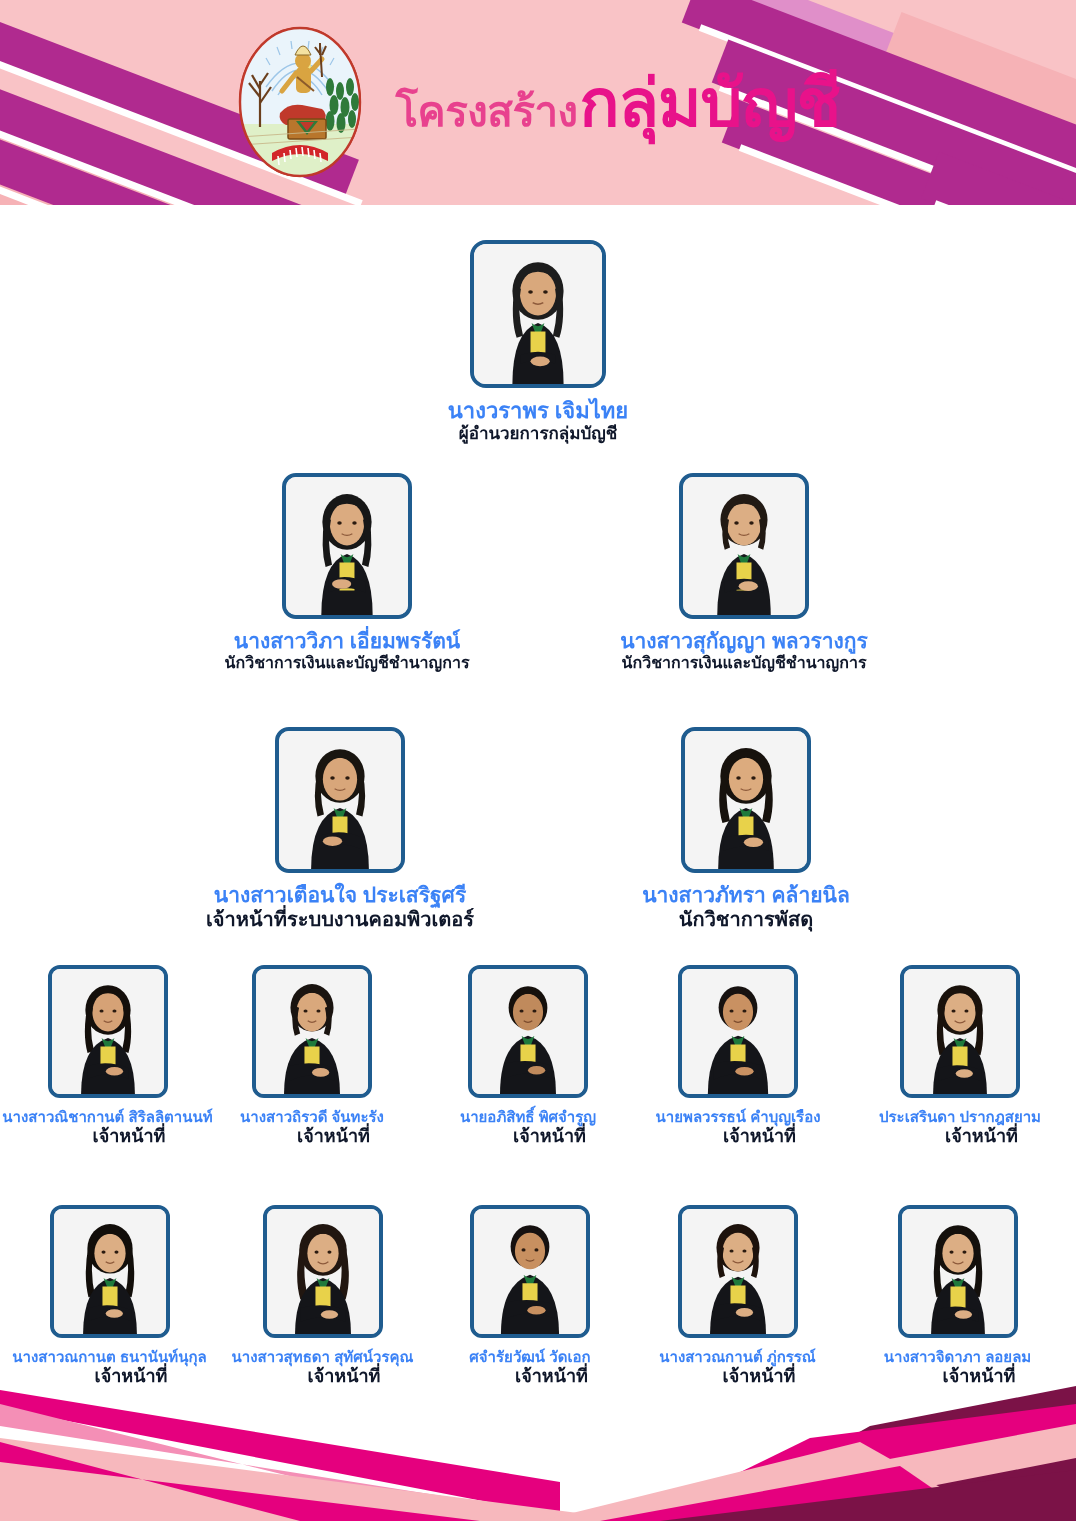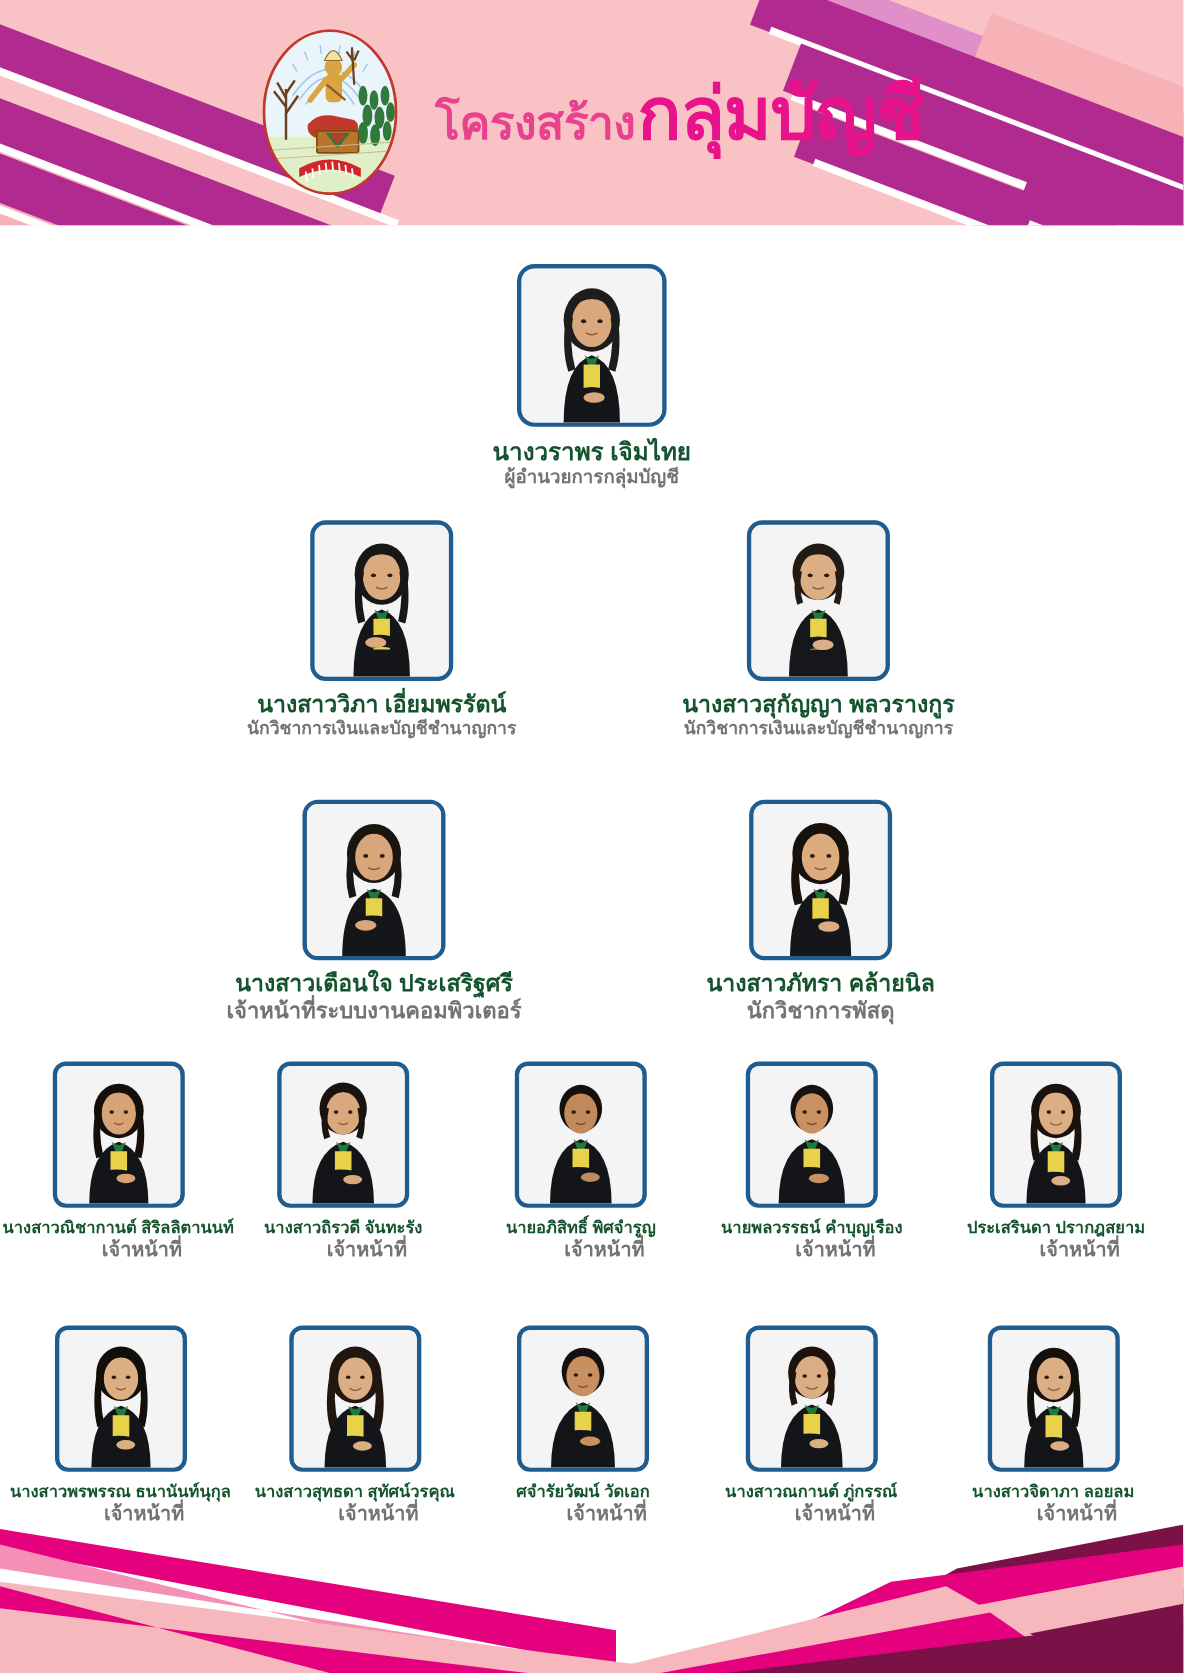--- a/index.html
+++ b/index.html
@@ -112,28 +112,28 @@
     margin: 0 auto;
     position: relative;
   }
   .photo-frame.sz-lg { width: 128px; height: 140px; border-radius: 16px; }
   .photo-frame.sz-md { width: 122px; height: 138px; }
   .photo-frame.sz-sm { width: 112px; height: 125px; border-radius: 12px; }
 
   .ph-person { position: absolute; inset: 0; }
 
   .node-name {
-    color: #14532d;
+    color: #3b82f6;
     font-weight: bold;
     margin-top: 10px;
     white-space: nowrap;
     line-height: 1.15;
   }
   .node-role {
-    color: #737373;
+    color: #0f172a;
     font-weight: bold;
     margin-top: 1px;
     white-space: nowrap;
     line-height: 1.15;
   }
   .lvl1 .node-name { font-size: 22px; }
   .lvl1 .node-role { font-size: 17px; }
   .lvl2 .node-name { font-size: 21px; }
   .lvl2 .node-role { font-size: 16px; }
   .lvl3 .node-name { font-size: 21px; }
@@ -517,21 +517,21 @@
         <ellipse cx="46" cy="40" rx="1.9" ry="1.5" fill="#2b1b10"></ellipse>
         <ellipse cx="58" cy="40" rx="1.9" ry="1.5" fill="#2b1b10"></ellipse>
         <path d="M48 49 Q52 52 56 49" stroke="#8d5a3b" stroke-width="1.1" fill="none"></path>
         <path d="M27 117 Q27 72 52 64 Q77 72 77 117Z" fill="#141519"></path>
         <path d="M46 64 L52 79 L58 64 Q52 70 46 64Z" fill="#1f7a3c"></path>
         <path d="M45 72 L59 72 L59 95 L45 95Z" fill="#e8d24a"></path>
         <path d="M32 92 Q52 86 72 94 L72 104 Q52 96 32 104Z" fill="#141519"></path>
         <ellipse cx="56" cy="97" rx="8" ry="4" fill="#dcae84"></ellipse>
       </svg>
     </div>
-    <div class="node-name">นางสาวพรพรรณ ธนานันท์นุกุล</div>
+    <div class="node-name">นางสาวณกานต ธนานันท์นุกุล</div>
     <div class="node-role">เจ้าหน้าที่</div>
   </div>
 
   <div class="node lvl4" style="left:220px; top:1000px; width:205px;">
     <div class="photo-frame sz-sm">
       <svg class="ph-person" viewBox="0 0 104 117" preserveAspectRatio="xMidYMid slice">
         <rect width="104" height="117" fill="#f4f4f4"></rect>
         <ellipse cx="52" cy="38" rx="22" ry="24" fill="#211610"></ellipse>
         <ellipse cx="52" cy="41" rx="14.5" ry="18" fill="#dcae84"></ellipse>
         <path d="M34 32 Q52 14 70 32 Q67 19 52 17 Q37 19 34 32Z" fill="#211610"></path>

